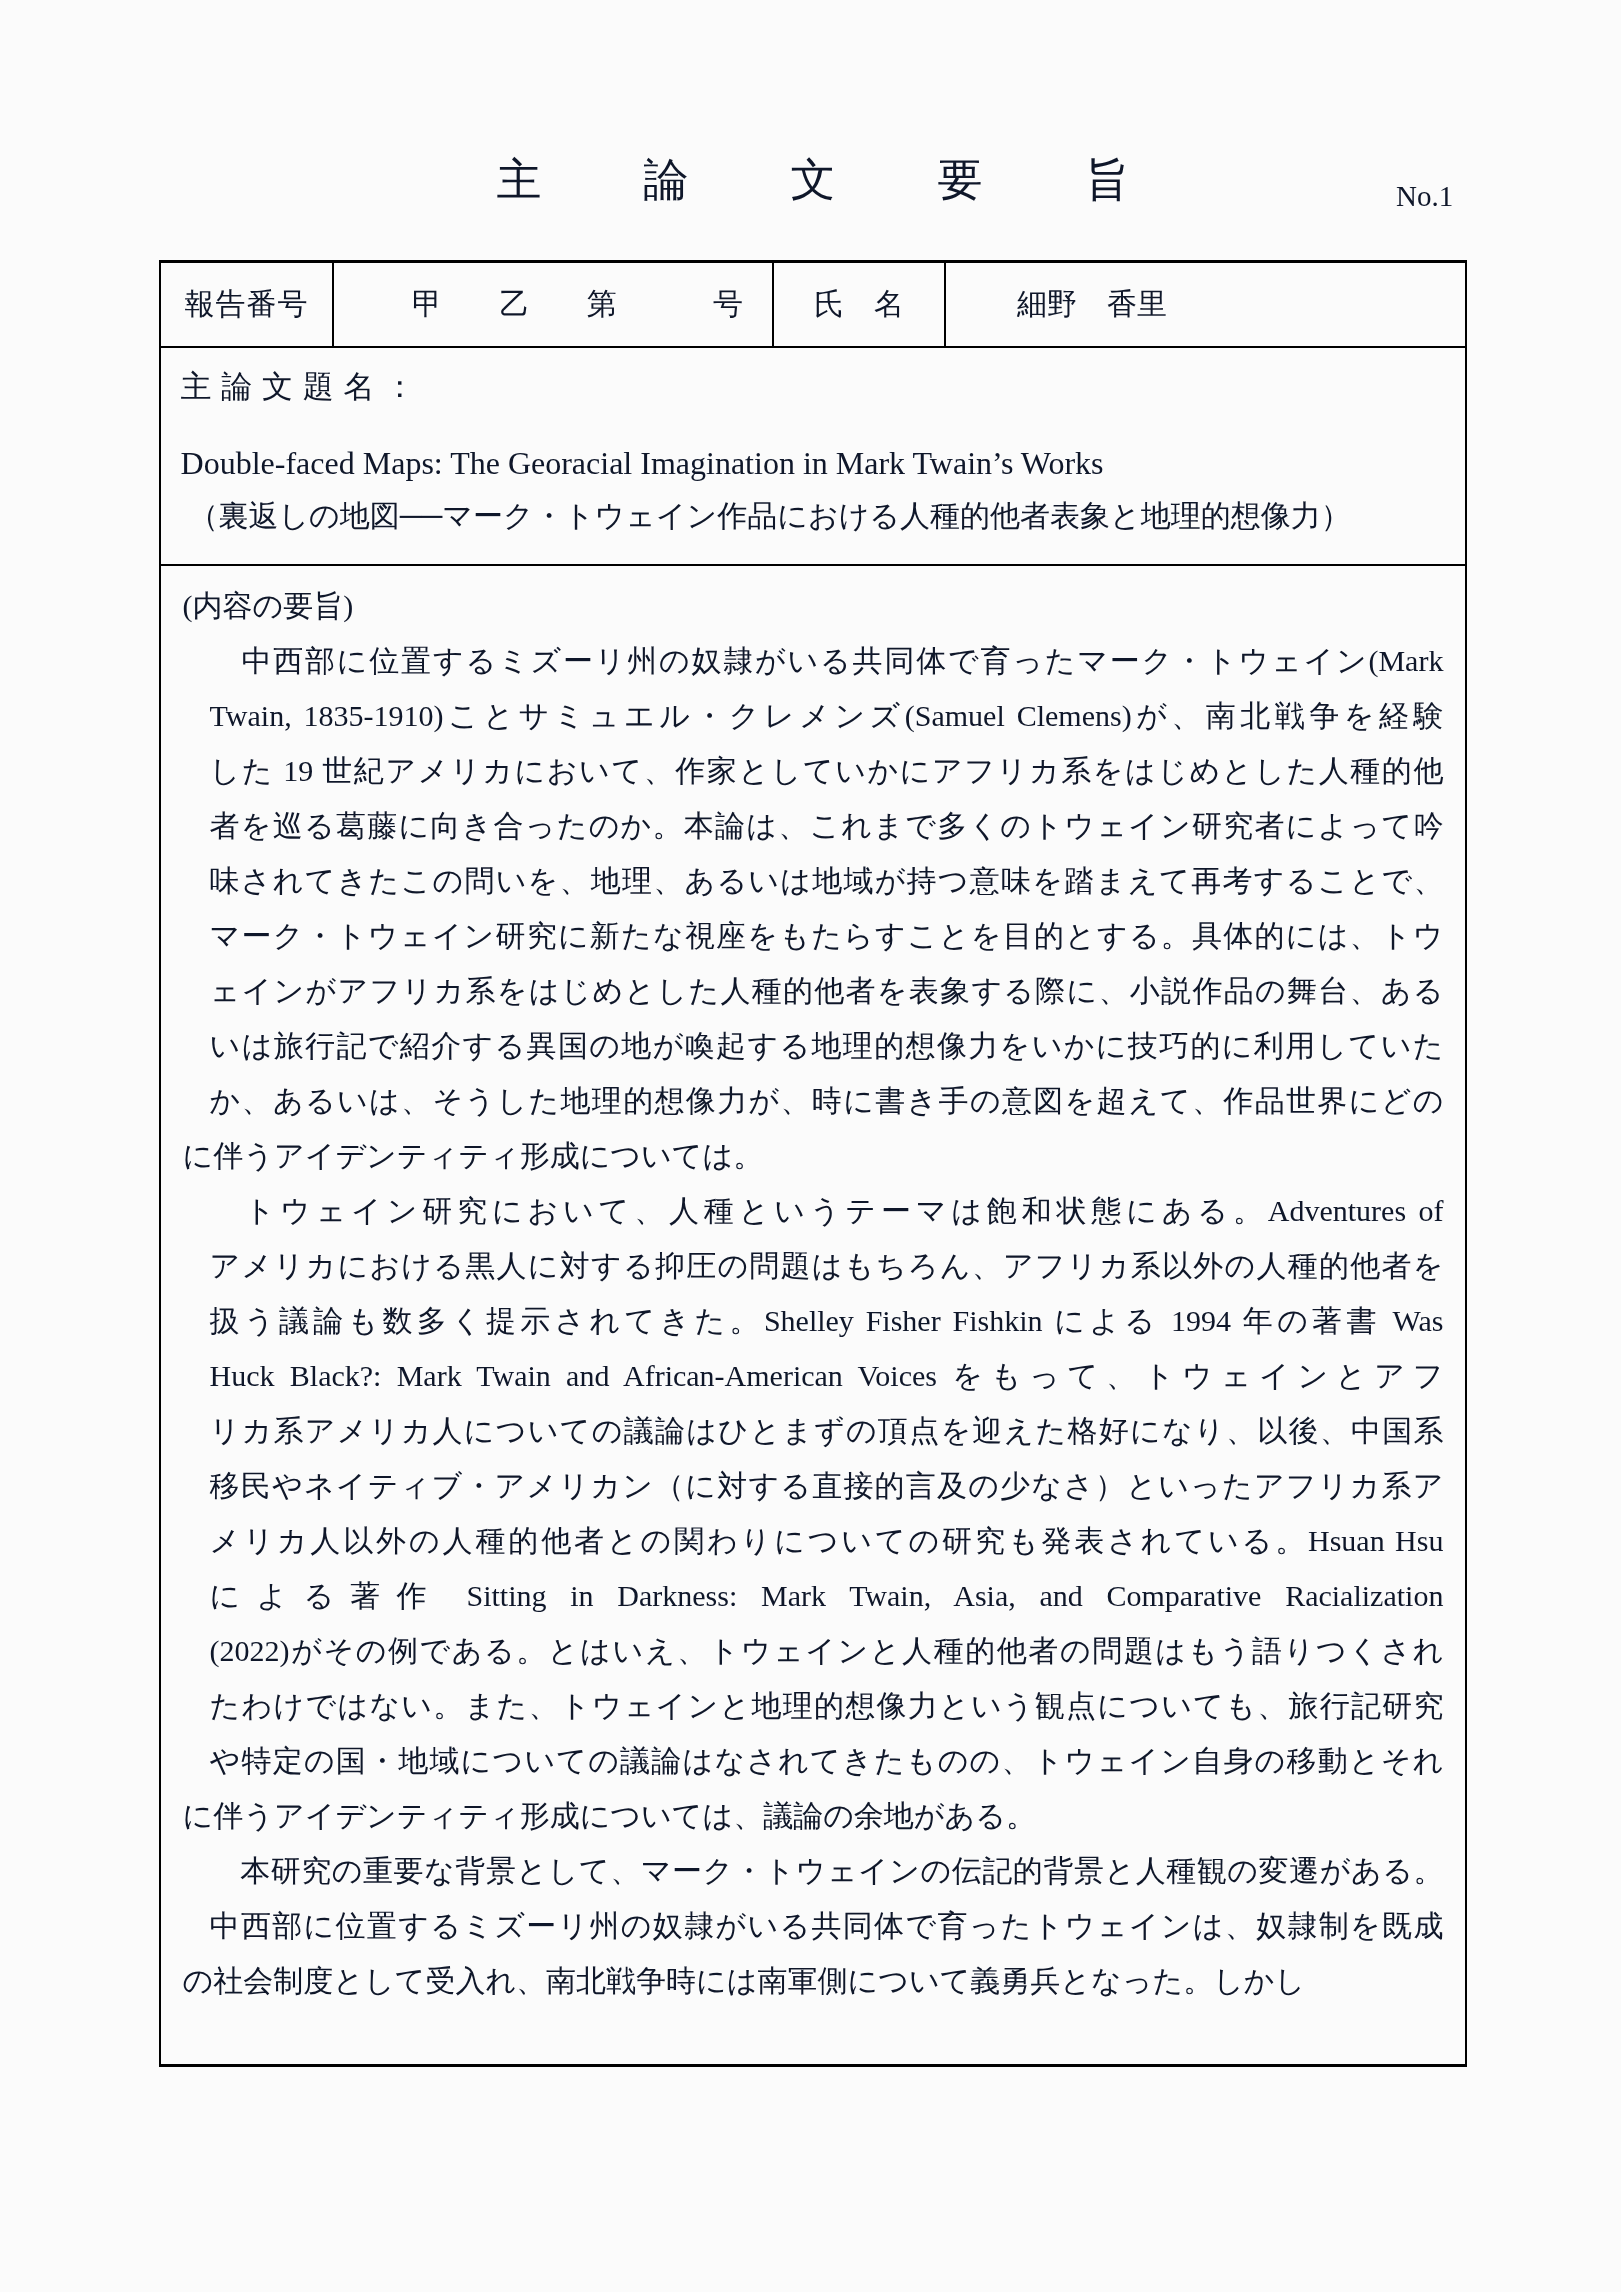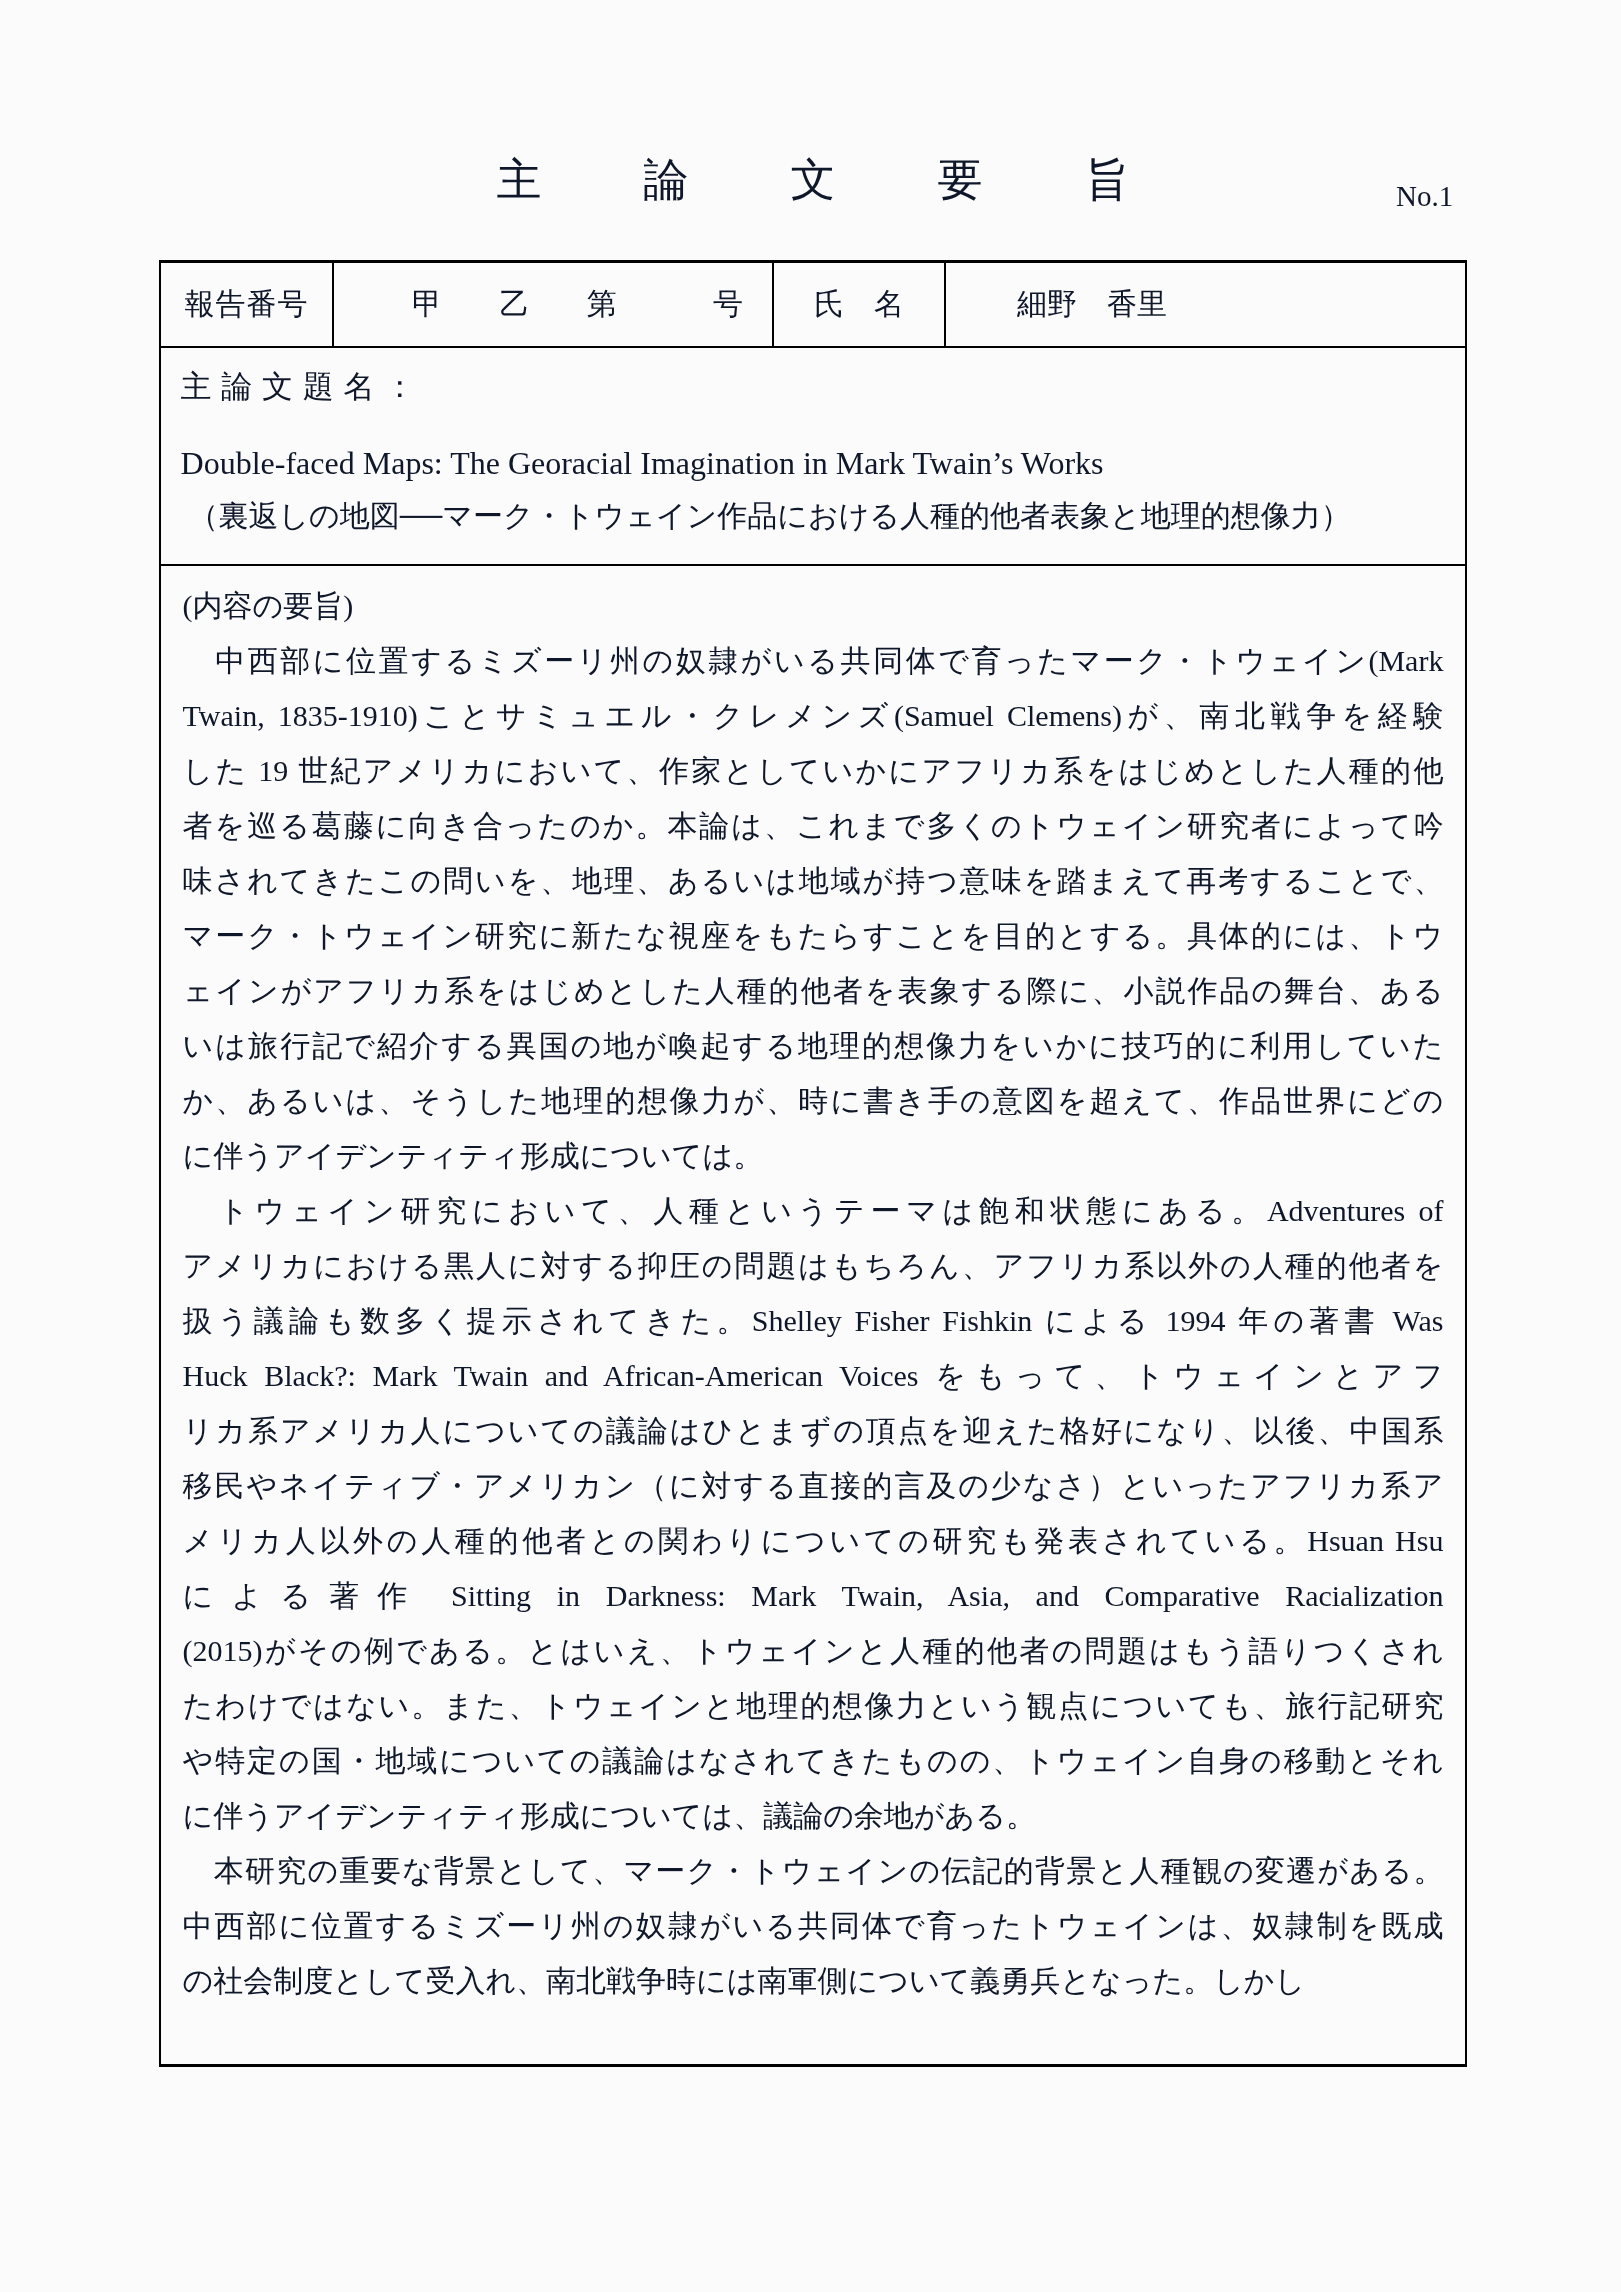--- a/index.html
+++ b/index.html
@@ -94,20 +94,21 @@
   }
   .abs-line {
     font-size: 30px;
     line-height: 55px;
     white-space: nowrap;
   }
   .abs-line.just {
     white-space: normal;
     text-align: justify;
     text-align-last: justify;
+    margin-left: 27px;
   }
   .it { }
 </style>
 </head>
 <body>
 
 <div class="page">
 
   <div class="doc-header">
     <h1 class="doc-title">主論文要旨</h1>
@@ -146,21 +147,21 @@
           <div class="abs-line just"><span>か、あるいは、そうした地理的想像力が、時に書き手の意図を超えて、作品世界にどの</span></div>
           <div class="abs-line"><span>に伴うアイデンティティ形成については。</span></div>
           <div class="abs-line just"><span>　トウェイン研究において、人種というテーマは飽和状態にある。</span><span class="it">Adventures of</span></div>
           <div class="abs-line just"><span>アメリカにおける黒人に対する抑圧の問題はもちろん、アフリカ系以外の人種的他者を</span></div>
           <div class="abs-line just"><span>扱う議論も数多く提示されてきた。Shelley Fisher Fishkin による 1994 年の著書 </span><span class="it">Was</span></div>
           <div class="abs-line just"><span class="it">Huck Black?: Mark Twain and African-American Voices</span><span> をもって、トウェインとアフ</span></div>
           <div class="abs-line just"><span>リカ系アメリカ人についての議論はひとまずの頂点を迎えた格好になり、以後、中国系</span></div>
           <div class="abs-line just"><span>移民やネイティブ・アメリカン（に対する直接的言及の少なさ）といったアフリカ系ア</span></div>
           <div class="abs-line just"><span>メリカ人以外の人種的他者との関わりについての研究も発表されている。Hsuan Hsu</span></div>
           <div class="abs-line just"><span>による著作 </span><span class="it">Sitting in Darkness: Mark Twain, Asia, and Comparative Racialization</span></div>
-          <div class="abs-line just"><span>(2015)がその例である。とはいえ、トウェインと人種的他者の問題はもう語りつくされ</span></div>
+          <div class="abs-line just"><span>(2022)がその例である。とはいえ、トウェインと人種的他者の問題はもう語りつくされ</span></div>
           <div class="abs-line just"><span>たわけではない。また、トウェインと地理的想像力という観点についても、旅行記研究</span></div>
           <div class="abs-line just"><span>や特定の国・地域についての議論はなされてきたものの、トウェイン自身の移動とそれ</span></div>
           <div class="abs-line"><span>に伴うアイデンティティ形成については、議論の余地がある。</span></div>
           <div class="abs-line just"><span>　本研究の重要な背景として、マーク・トウェインの伝記的背景と人種観の変遷がある。</span></div>
           <div class="abs-line just"><span>中西部に位置するミズーリ州の奴隷がいる共同体で育ったトウェインは、奴隷制を既成</span></div>
           <div class="abs-line"><span>の社会制度として受入れ、南北戦争時には南軍側について義勇兵となった。しかし</span></div>
         </div>
     </div>
 
   </div>

